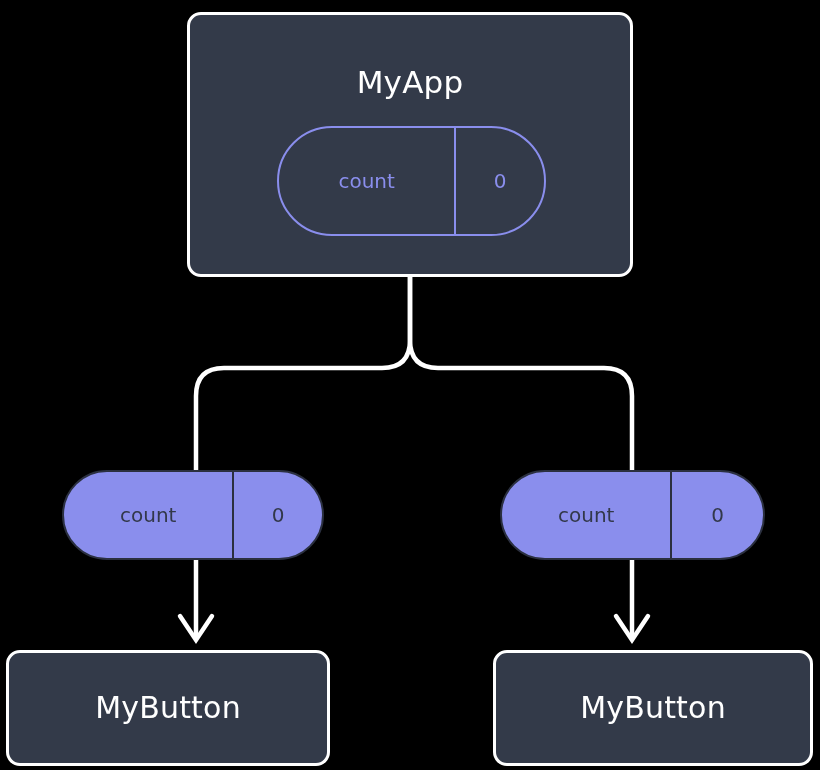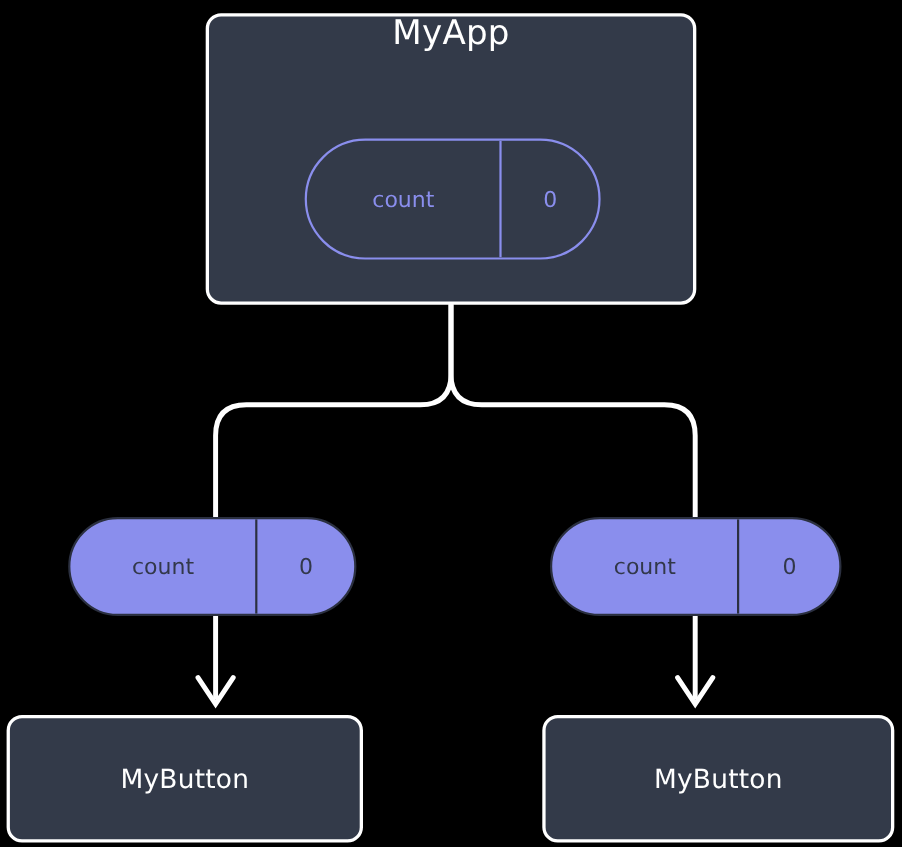--- a/index.html
+++ b/index.html
@@ -51,40 +51,41 @@
     white-space: nowrap;
   }
 
   
   #node-myapp {
     left: 187px;
     top: 12px;
     width: 446px;
     height: 265px;
     justify-content: flex-start;
+    padding-top: 52px;
   }
 
   
   .leaf-box {
     height: 116px;
     justify-content: center;
     padding-top: 0;
   }
   #node-mybutton-left {
     left: 6px;
     top: 650px;
     width: 324px;
   }
   #node-mybutton-right {
     left: 493px;
     top: 650px;
     width: 320px;
   }
   .leaf-box .comp-title {
-    font-size: 24px;
+    font-size: 30px;
   }
 
   
   .pill {
     position: absolute;
     box-sizing: border-box;
     display: flex;
     align-items: stretch;
     border-radius: 999px;
     overflow: hidden;

